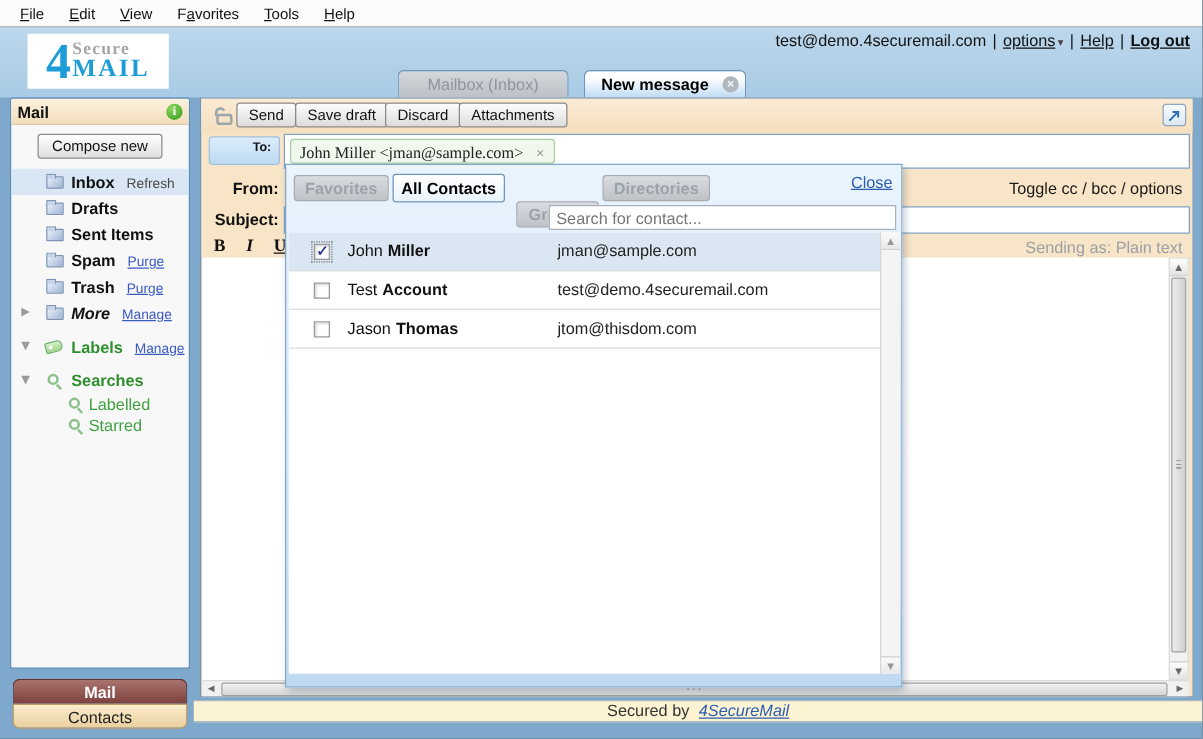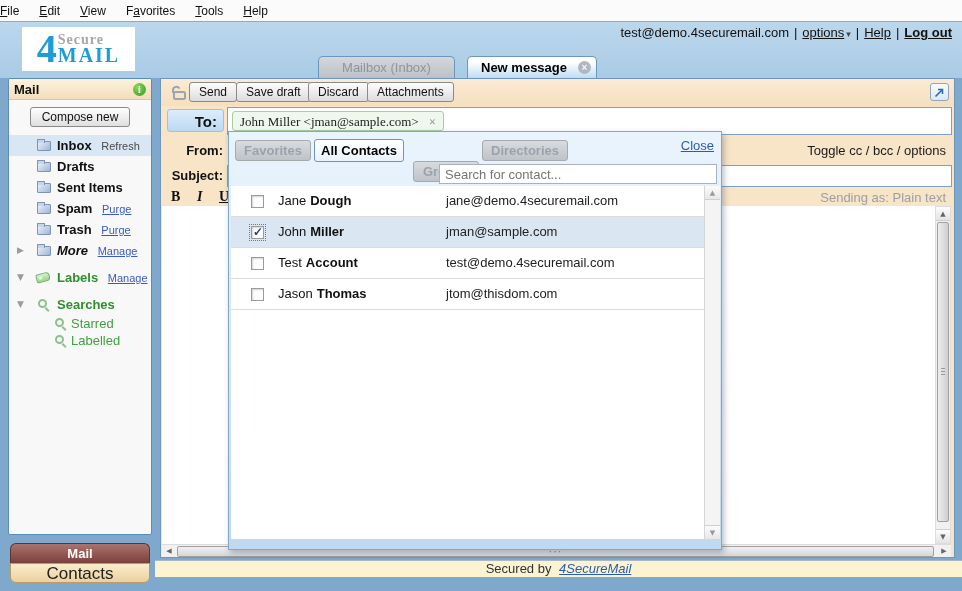--- a/index.html
+++ b/index.html
@@ -1,21 +1,21 @@
 <!DOCTYPE html>
 <html><head>
 <meta charset="utf-8">
 <style>
   * { margin:0; padding:0; box-sizing:border-box; }
   html,body { background:#4a688a; }
   body { font-family:"Liberation Sans", sans-serif; }
   .screen { position:relative; width:962px; height:591px; background:#7FA9CC; overflow:hidden; font-size:13px; color:#111; }
 
   
-  .menubar { position:absolute; top:0; left:0; right:0; height:22px; background:#FBFBFB; border-bottom:1px solid #9FA6AD; display:flex; align-items:center; padding-left:0; }
+  .menubar { position:absolute; top:0; left:0; right:0; height:22px; background:#FBFBFB; border-bottom:1px solid #9FA6AD; display:flex; align-items:center; padding-left:16px; }
   .menu-item { font-size:12px; margin-right:20px; cursor:default; }
   .menu-item u { text-decoration:underline; }
 
   
   .header { position:absolute; top:22px; left:0; right:0; height:56px; background:linear-gradient(#BCD7EC,#A9CBE5); }
   .logo { position:absolute; left:22px; top:5px; width:113px; height:44px; background:#fff; display:flex; align-items:center; justify-content:center; font-family:"Liberation Serif", serif; }
   .logo-4 { font-size:40px; font-weight:bold; color:#1E9CD7; line-height:34px; margin-right:1px; }
   .logo-stack { display:flex; flex-direction:column; line-height:1; }
   .logo-secure { font-size:14px; font-weight:bold; color:#A6A6A6; letter-spacing:1px; }
   .logo-mail { font-size:20px; font-weight:bold; color:#1E9CD7; letter-spacing:2px; margin-top:-2px; }
@@ -50,33 +50,33 @@
   .sec-gap { margin-top:6px; }
   .tag-icon { position:absolute; left:27px; top:6px; width:14px; height:9px; background:linear-gradient(#D9F0CC,#9ED488); border:1px solid #6FAE6F; border-radius:2px 4px 4px 2px; transform:rotate(-15deg); }
   .tag-icon::before { content:""; position:absolute; left:2px; top:2px; width:3px; height:3px; background:#F6FBF4; border-radius:50%; }
   .mag-icon { position:absolute; left:29px; top:5px; width:9px; height:9px; border:2px solid #8CC08C; border-radius:50%; }
   .mag-icon::after { content:""; position:absolute; left:6px; top:6px; width:5px; height:2px; background:#8CC08C; transform:rotate(45deg); transform-origin:0 0; }
   .sub-row { position:relative; height:17px; line-height:17px; padding-left:62px; font-size:13px; color:#3FA03F; cursor:pointer; }
   .sub-row .mag-icon { left:46px; top:3px; }
 
   
   .btn-mail { position:absolute; left:10px; top:543px; width:140px; height:20px; background:linear-gradient(#AA746E,#7C403C); border:1px solid #5E3330; border-bottom:none; border-radius:6px 6px 0 0; color:#fff; font-weight:bold; text-align:center; line-height:20px; font-size:13px; cursor:pointer; }
-  .btn-contacts { position:absolute; left:10px; top:563px; width:140px; height:20px; background:linear-gradient(#FAEDCB,#EBD0A0); border:1px solid #BC9C66; border-radius:0 0 6px 6px; color:#222; text-align:center; line-height:19px; font-size:17px; cursor:pointer; }
+  .btn-contacts { position:absolute; left:10px; top:563px; width:140px; height:20px; background:linear-gradient(#FAEDCB,#EBD0A0); border:1px solid #BC9C66; border-radius:0 0 6px 6px; color:#222; text-align:center; line-height:19px; font-size:13px; cursor:pointer; }
 
   
   .compose { position:absolute; left:160px; top:78px; width:795px; height:480px; background:#F8E4C6; border:1px solid #6E96BD; }
   .c-toolbar { position:absolute; top:0; left:0; right:0; height:27px; background:linear-gradient(#FBEBD4,#F5DFBE); }
   .btn { position:absolute; top:3px; height:20px; background:linear-gradient(#FDFDFD,#DCDCDC); border:1px solid #8A8A8A; border-radius:3px; font-size:12px; font-family:inherit; color:#111; padding:0 9px; cursor:pointer; }
   .btn-send { left:28px; } .btn-draft { left:75px; } .btn-discard { left:147px; } .btn-attach { left:206px; }
   .lock-icon { position:absolute; left:8px; top:5px; width:18px; height:16px; }
   .popout-btn { position:absolute; right:5px; top:4px; width:19px; height:18px; background:linear-gradient(#F8FBFD,#DCE8F2); border:1px solid #8FA6BB; border-radius:3px; cursor:pointer; padding:2px 0 0 2px; }
 
   .fld-label { position:absolute; left:0; width:62px; text-align:right; font-weight:bold; font-size:13px; }
   .row-to { position:absolute; top:27px; left:0; right:0; height:30px; }
-  .to-btn { position:absolute; left:6px; top:3px; width:57px; height:23px; background:linear-gradient(#DCEDFB,#BCD9F2); border:1px solid #9DC1E2; border-radius:3px; font-weight:bold; font-size:15px; text-align:right; padding:3px 6px 0 0; cursor:pointer; }
+  .to-btn { position:absolute; left:6px; top:3px; width:57px; height:23px; background:linear-gradient(#DCEDFB,#BCD9F2); border:1px solid #9DC1E2; border-radius:3px; font-weight:bold; font-size:10px; text-align:right; padding:3px 6px 0 0; cursor:pointer; }
   .to-input { position:absolute; left:66px; top:1px; right:2px; height:28px; background:#fff; border:1px solid #7FA0C0; padding:3px 4px;font-family:Liberation Serif, serif; }
   .chip { display:inline-block; height:20px; line-height:19px; background:#F0F8EE; border:1px solid #A5CFA0; border-radius:3px; padding:0 7px; font-size:13px; color:#222; }
   .chip-x { color:#999; font-weight:bold; margin-left:7px; font-size:12px; cursor:pointer; }
 
   .row-from { position:absolute; top:57px; left:0; right:0; height:29px; }
   .row-from .fld-label { top:7px; }
   .toggle-cc { position:absolute; right:8px; top:7px; font-size:13px; color:#1a1a1a; cursor:pointer; }
 
   .row-subject { position:absolute; top:86px; left:0; right:0; height:24px; }
   .row-subject .fld-label { top:3px; }
@@ -206,25 +206,25 @@
       <span class="nav-label">Labels</span>
       <span class="nav-action link">Manage</span>
     </div>
     <div class="nav-row green sec-gap">
       <span class="expander">▼</span>
       <span class="mag-icon"></span>
       <span class="nav-label">Searches</span>
     </div>
     <div class="sub-row">
       <span class="mag-icon"></span>
-      <span>Starred</span>
+      <span>Labelled</span>
     </div>
     <div class="sub-row">
       <span class="mag-icon"></span>
-      <span>Labelled</span>
+      <span>Starred</span>
     </div>
   </div>
 
   <div class="btn-mail">Mail</div>
   <div class="btn-contacts">Contacts</div>
 
   <div class="compose">
     <div class="c-toolbar">
       <span class="lock-icon">
         <svg width="18" height="16" viewBox="0 0 18 16">
@@ -287,25 +287,20 @@
 
   <div class="overlay">
     <span class="o-tab inactive o-tab-fav">Favorites</span>
     <span class="o-tab active o-tab-all">All Contacts</span>
     <span class="o-tab inactive o-tab-grp">Groups</span>
     <span class="o-tab inactive o-tab-dir">Directories</span>
     <span class="o-close">Close</span>
     <input class="o-search" type="text" placeholder="Search for contact..." style="">
 
     <div class="o-list">
-      <div class="contact-row">
-        <span class="checkbox"></span>
-        <span class="c-first">Jane</span><span class="c-last">Dough</span>
-        <span class="c-email">jane@demo.4securemail.com</span>
-      </div>
       <div class="contact-row selected">
         <span class="checkbox checked"></span>
         <span class="c-first">John</span><span class="c-last">Miller</span>
         <span class="c-email">jman@sample.com</span>
       </div>
       <div class="contact-row">
         <span class="checkbox"></span>
         <span class="c-first">Test</span><span class="c-last">Account</span>
         <span class="c-email">test@demo.4securemail.com</span>
       </div>

